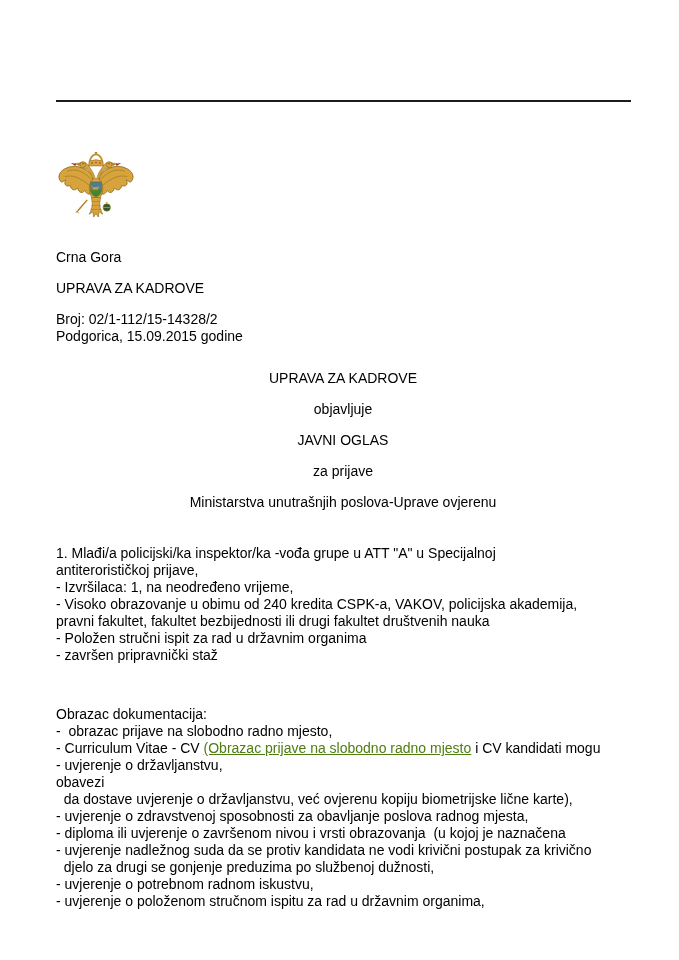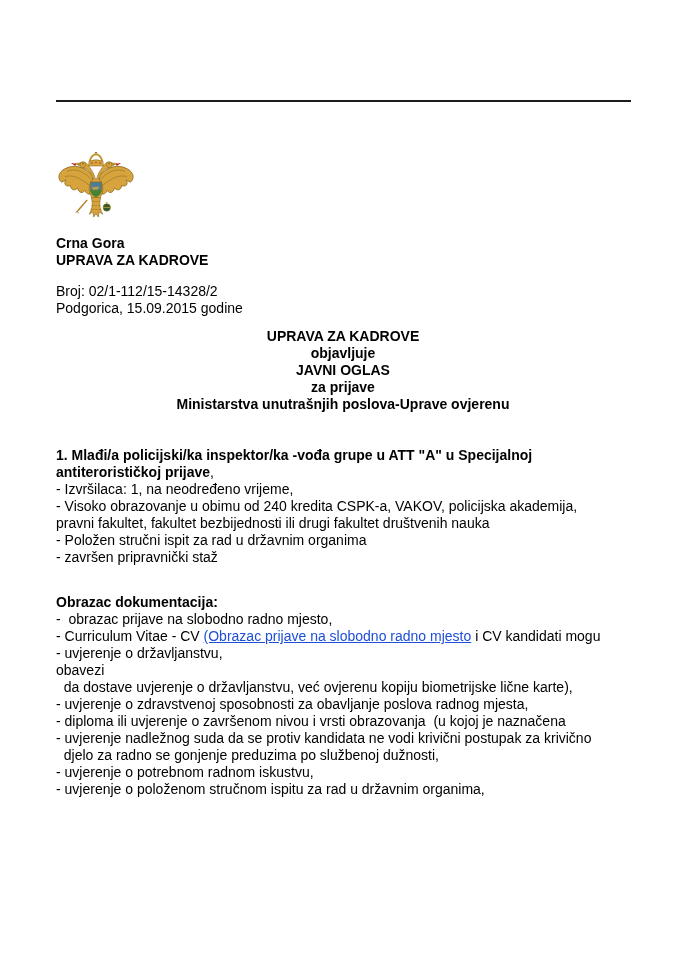--- a/index.html
+++ b/index.html
@@ -8,24 +8,24 @@
     width:679px;height:960px;
     background:#ffffff;
     font-family:"Liberation Sans","DejaVu Sans",sans-serif;
     font-size:14px;line-height:17px;color:#000;
     overflow:hidden;
   }
   .rule{height:0;border-top:2px solid #1c1c1c;margin:100px 48px 0 56px;}
   .content{padding:0 49px 0 56px;}
   .emblem{margin-top:50px;display:block;}
   .line{white-space:pre-wrap;min-height:17px;}
-  .b{font-weight:bold;}
+  .b{font-weight:normal;margin-top:14px;}
   .center{text-align:center;}
   .sp14{height:14px;} .sp11{height:11px;} .sp34{height:34px;} .sp28{height:28px;}
-  a.doclink{color:#1d4ed8;text-decoration:underline;cursor:pointer;}
+  a.doclink{color:#4d7c0f;text-decoration:underline;cursor:pointer;}
 </style>
 </head>
 <body>
 
 <div class="page">
 
   <div class="rule"></div>
 
   <div class="content">
 
@@ -127,19 +127,19 @@
     <div>
       <div class="line b">Obrazac dokumentacija:</div>
       <div class="line">-  obrazac prijave na slobodno radno mjesto,</div>
       <div class="line"><span>- Curriculum Vitae - CV </span><a class="doclink" href="#">(Obrazac prijave na slobodno radno mjesto</a><span> i CV kandidati mogu</span></div>
       <div class="line">- uvjerenje o državljanstvu,</div>
       <div class="line">obavezi</div>
       <div class="line">  da dostave uvjerenje o državljanstvu, već ovjerenu kopiju biometrijske lične karte),</div>
       <div class="line">- uvjerenje o zdravstvenoj sposobnosti za obavljanje poslova radnog mjesta,</div>
       <div class="line">- diploma ili uvjerenje o završenom nivou i vrsti obrazovanja  (u kojoj je naznačena</div>
       <div class="line">- uvjerenje nadležnog suda da se protiv kandidata ne vodi krivični postupak za krivično</div>
-      <div class="line">  djelo za radno se gonjenje preduzima po službenoj dužnosti,</div>
+      <div class="line">  djelo za drugi se gonjenje preduzima po službenoj dužnosti,</div>
       <div class="line">- uvjerenje o potrebnom radnom iskustvu,</div>
       <div class="line">- uvjerenje o položenom stručnom ispitu za rad u državnim organima,</div>
     </div>
 
   </div>
 </div>
 
 </body></html>

